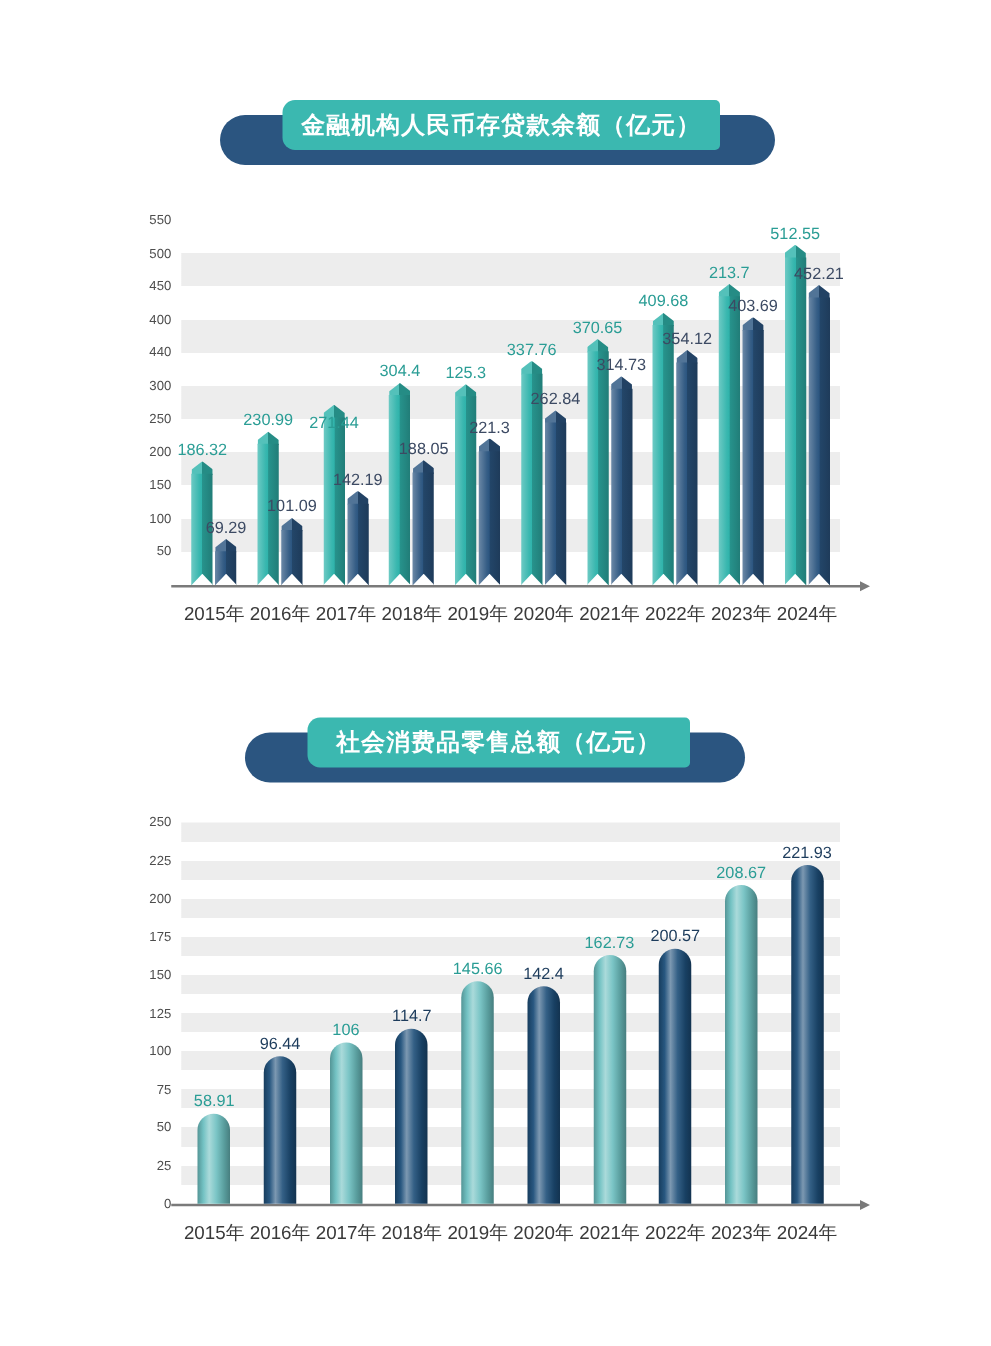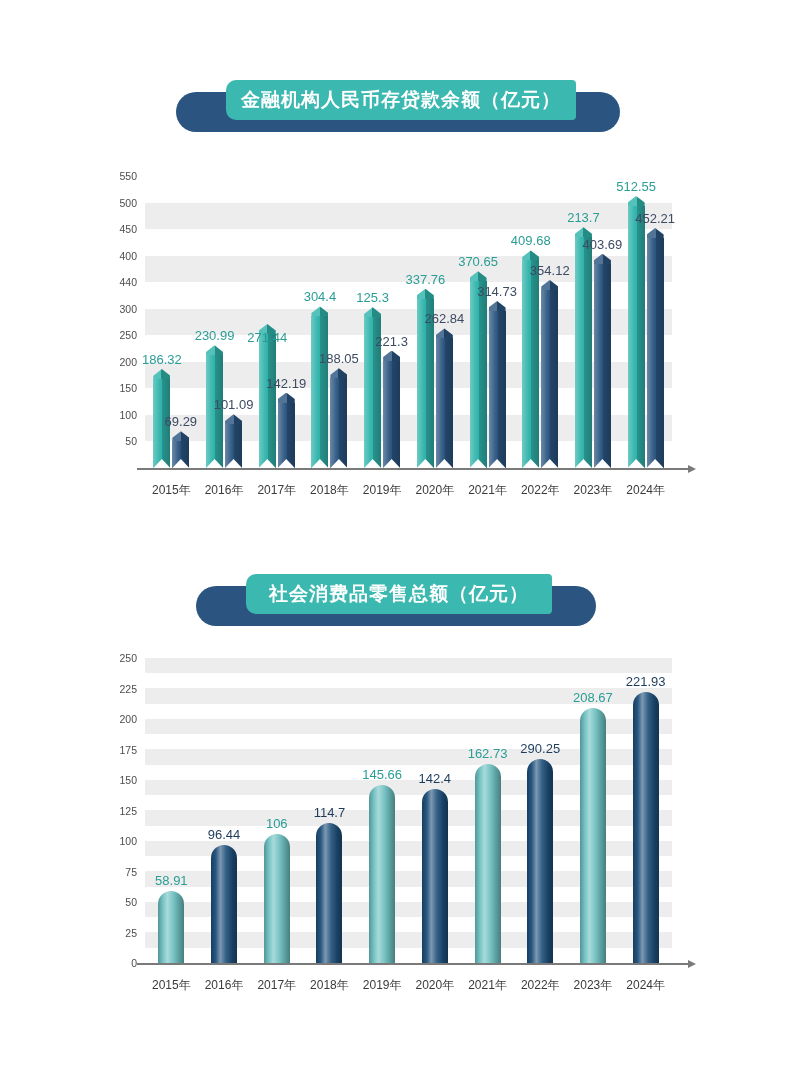--- a/index.html
+++ b/index.html
@@ -83,21 +83,21 @@
   }
   .xaxis-arrow {
     position: absolute;
     width: 0; height: 0;
     border-top: 4px solid transparent;
     border-bottom: 4px solid transparent;
     border-left: 8px solid #7a7a7a;
   }
   .xlabel {
     position: absolute;
-    font-size: 12px;
+    font-size: 15px;
     color: #3a3a3a;
     text-align: center;
     transform: translateX(-50%);
     white-space: nowrap;
   }
   .dlabel {
     position: absolute;
     font-size: 13px;
     text-align: center;
     transform: translateX(-50%);
@@ -341,21 +341,21 @@
         <div class="cyl" style="left: 369.15px; top: 137.295px; width: 26px; height: 177.705px; background: linear-gradient(to right, rgb(84, 149, 150) 0%, rgb(115, 194, 195) 18%, rgb(170, 218, 218) 36%, rgb(123, 197, 198) 58%, rgb(89, 157, 157) 82%, rgb(71, 126, 127) 100%);"></div>
         <div class="dlabel" style="left: 382.15px; top: 119.295px; color: rgb(42, 157, 149);">145.66</div>
         <div class="xlabel" style="left: 382.15px; top: 329px;">2019年</div>
         <div class="cyl" style="left: 421.85px; top: 141.272px; width: 26px; height: 173.728px; background: linear-gradient(to right, rgb(23, 61, 94) 0%, rgb(40, 87, 128) 18%, rgb(124, 152, 177) 36%, rgb(52, 96, 134) 58%, rgb(24, 64, 99) 82%, rgb(19, 51, 80) 100%);"></div>
         <div class="dlabel" style="left: 434.85px; top: 123.272px; color: rgb(29, 60, 92);">142.4</div>
         <div class="xlabel" style="left: 434.85px; top: 329px;">2020年</div>
         <div class="cyl" style="left: 474.55px; top: 116.469px; width: 26px; height: 198.531px; background: linear-gradient(to right, rgb(84, 149, 150) 0%, rgb(115, 194, 195) 18%, rgb(170, 218, 218) 36%, rgb(123, 197, 198) 58%, rgb(89, 157, 157) 82%, rgb(71, 126, 127) 100%);"></div>
         <div class="dlabel" style="left: 487.55px; top: 98.4694px; color: rgb(42, 157, 149);">162.73</div>
         <div class="xlabel" style="left: 487.55px; top: 329px;">2021年</div>
         <div class="cyl" style="left: 527.25px; top: 111.321px; width: 26px; height: 203.679px; background: linear-gradient(to right, rgb(23, 61, 94) 0%, rgb(40, 87, 128) 18%, rgb(124, 152, 177) 36%, rgb(52, 96, 134) 58%, rgb(24, 64, 99) 82%, rgb(19, 51, 80) 100%);"></div>
-        <div class="dlabel" style="left: 540.25px; top: 93.321px; color: rgb(29, 60, 92);">290.25</div>
+        <div class="dlabel" style="left: 540.25px; top: 93.321px; color: rgb(29, 60, 92);">200.57</div>
         <div class="xlabel" style="left: 540.25px; top: 329px;">2022年</div>
         <div class="cyl" style="left: 579.95px; top: 60.4226px; width: 26px; height: 254.577px; background: linear-gradient(to right, rgb(84, 149, 150) 0%, rgb(115, 194, 195) 18%, rgb(170, 218, 218) 36%, rgb(123, 197, 198) 58%, rgb(89, 157, 157) 82%, rgb(71, 126, 127) 100%);"></div>
         <div class="dlabel" style="left: 592.95px; top: 42.4226px; color: rgb(42, 157, 149);">208.67</div>
         <div class="xlabel" style="left: 592.95px; top: 329px;">2023年</div>
         <div class="cyl" style="left: 632.65px; top: 44.2454px; width: 26px; height: 270.755px; background: linear-gradient(to right, rgb(23, 61, 94) 0%, rgb(40, 87, 128) 18%, rgb(124, 152, 177) 36%, rgb(52, 96, 134) 58%, rgb(24, 64, 99) 82%, rgb(19, 51, 80) 100%);"></div>
         <div class="dlabel" style="left: 645.65px; top: 26.2454px; color: rgb(29, 60, 92);">221.93</div>
         <div class="xlabel" style="left: 645.65px; top: 329px;">2024年</div>
       </div>
   </div>
 

